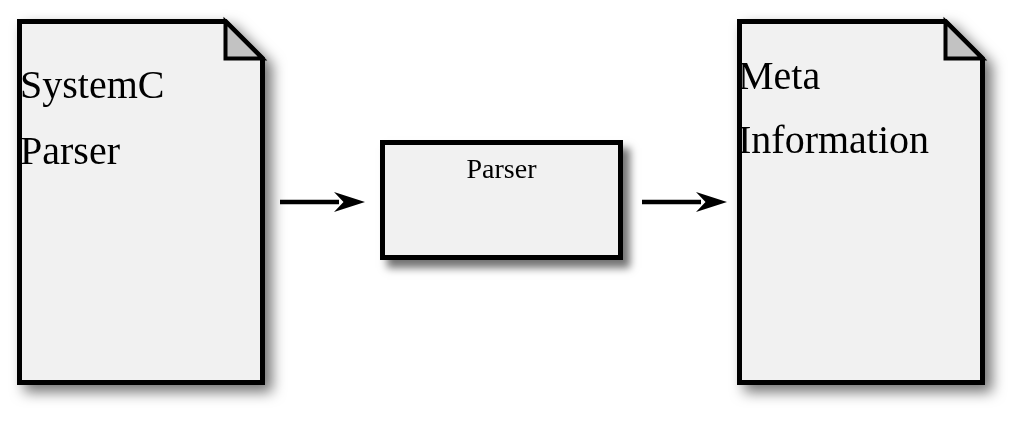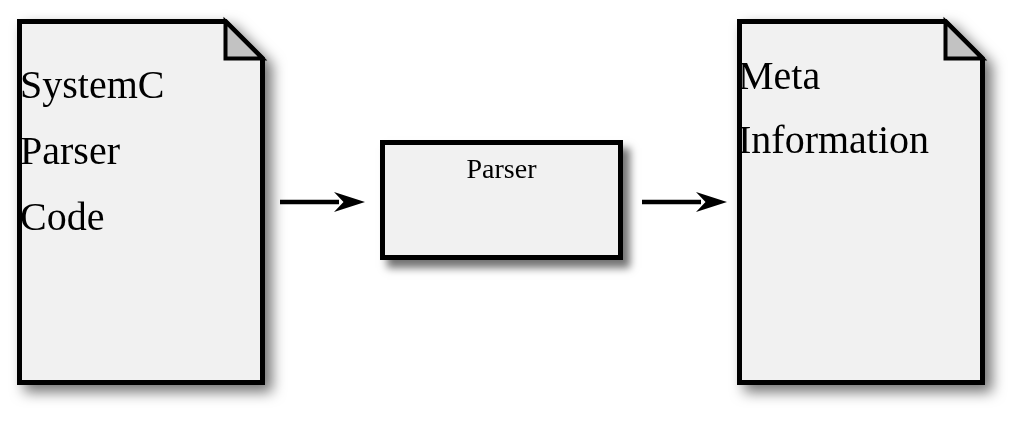--- a/index.html
+++ b/index.html
@@ -88,21 +88,20 @@
 
 <div class="canvas">
 
   <svg class="doc-svg" style="left:17px; top:19px;" width="248" height="366" viewBox="0 0 248 366">
     <path class="shape-body" d="M 2.5,2.5 H 208.5 L 245.5,39.5 V 363.5 H 2.5 Z"></path>
     <path class="shape-fold" d="M 208.5,2.5 V 39.5 H 245.5 Z"></path>
   </svg>
   <div class="doc-label" id="source-doc-label">
     <span class="line">SystemC</span>
     <span class="line">Parser</span>
-    <span class="line">Code</span>
   </div>
 
   <svg class="arrow-svg" style="left:277px; top:188px;" width="88" height="28" viewBox="0 0 88 28">
     <line class="arrow-shaft" x1="3" y1="14" x2="62" y2="14"></line>
     <path class="arrow-head" d="M 88,14 L 57,24 L 66.5,14 L 57,4 Z"></path>
   </svg>
 
   <div class="process-box">
     <span class="process-label">Parser</span>
   </div>

